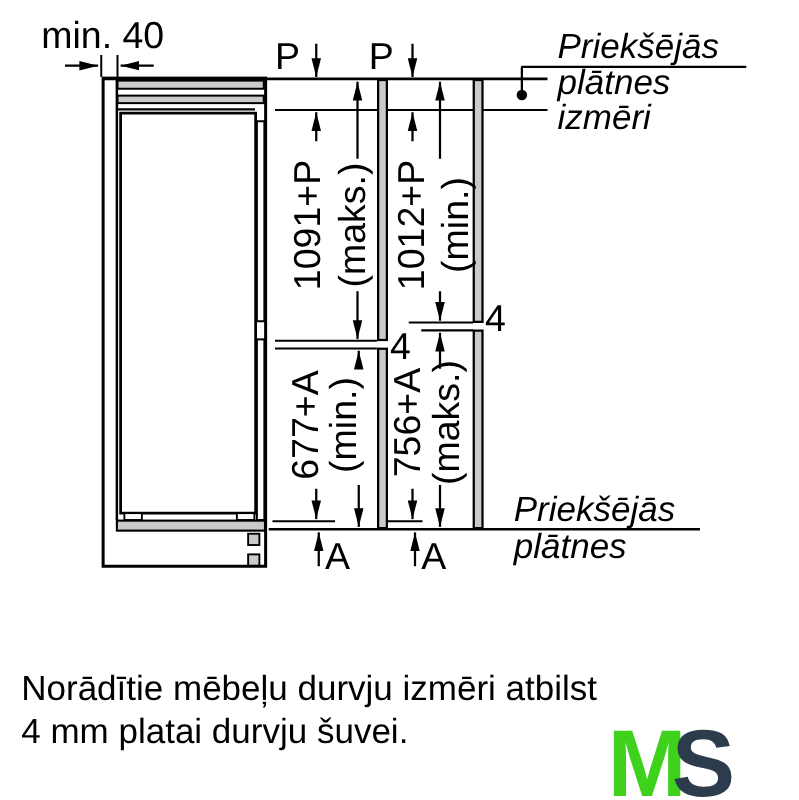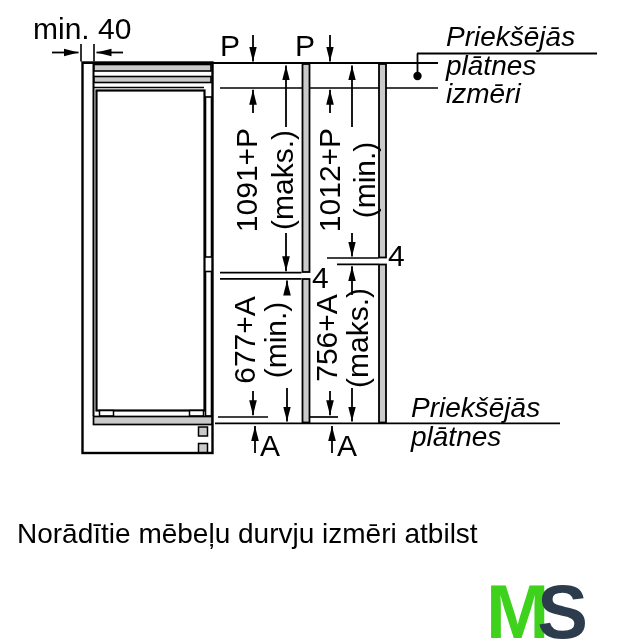--- a/index.html
+++ b/index.html
@@ -133,21 +133,22 @@
   <div class="lbl dim-lbl" style="left:388px;top:241px;">4</div>
 
   <div class="lbl dim-lbl" style="left:260px;top:431px;">A</div>
   <div class="lbl dim-lbl" style="left:337px;top:431px;">A</div>
 
   <div class="callout" style="left:411px;top:394px;">
     <div>Priekšējās</div>
     <div>plātnes</div>
   </div>
 
-  <div class="note" style="left:17px;top:517px;">
+  <div class="note" style="left:17px;top:534px;">
     <div>Norādītie mēbeļu durvju izmēri atbilst</div>
+    <div>4 mm platai durvju šuvei.</div>
   </div>
 
   <div class="logo" style="left:486px;top:574px;">
     <span class="m">M</span><span class="s">S</span>
   </div>
 
 </div>
 
 </body></html>

